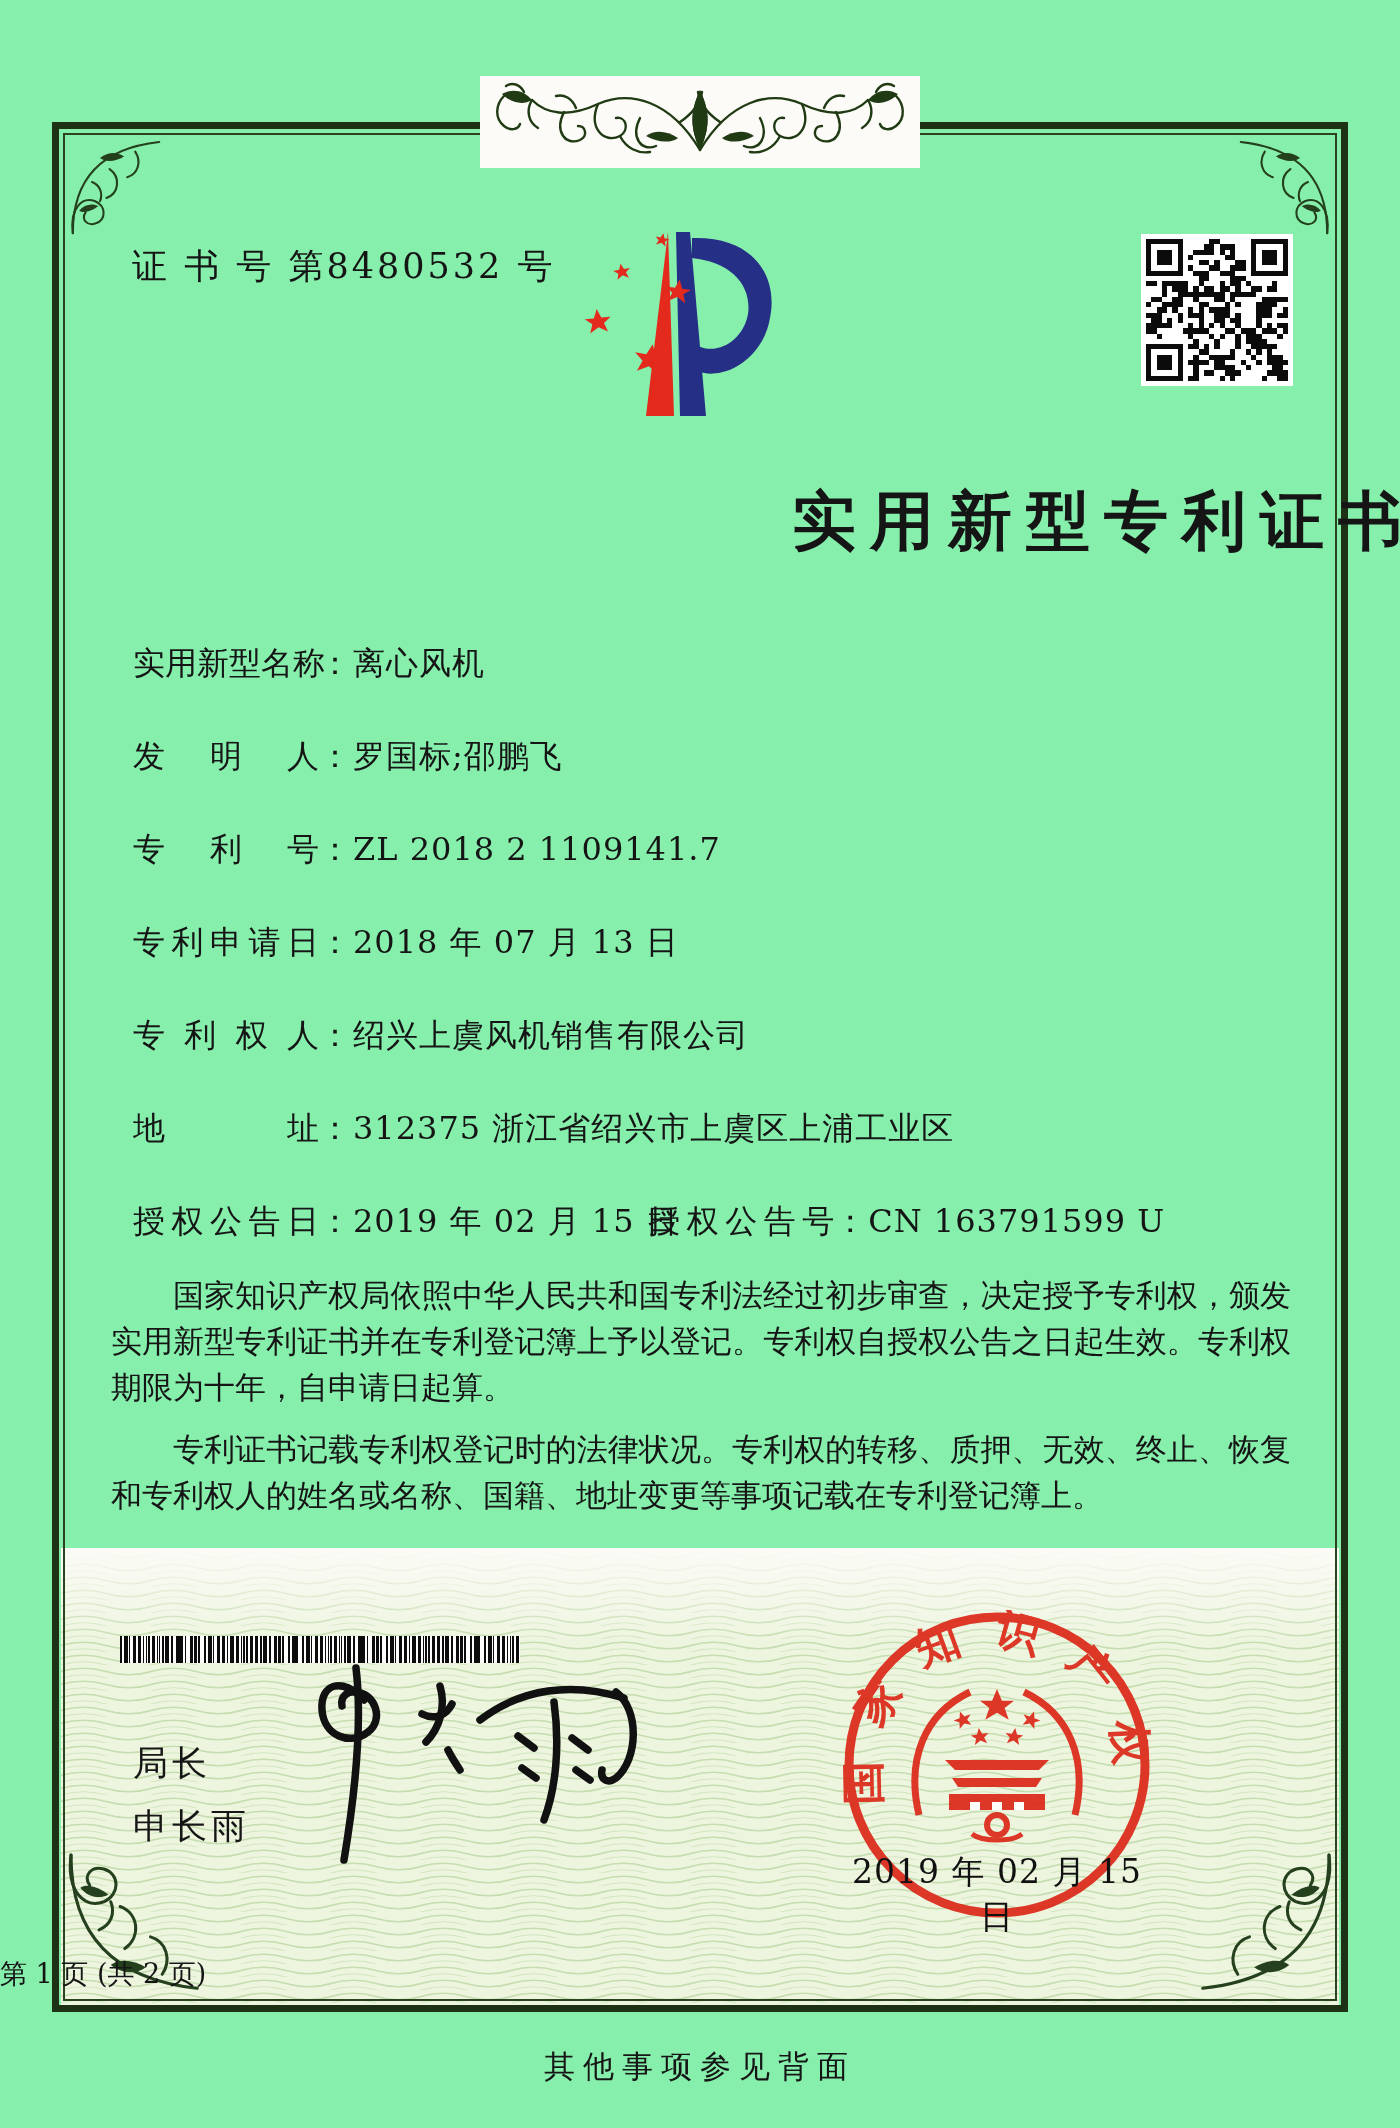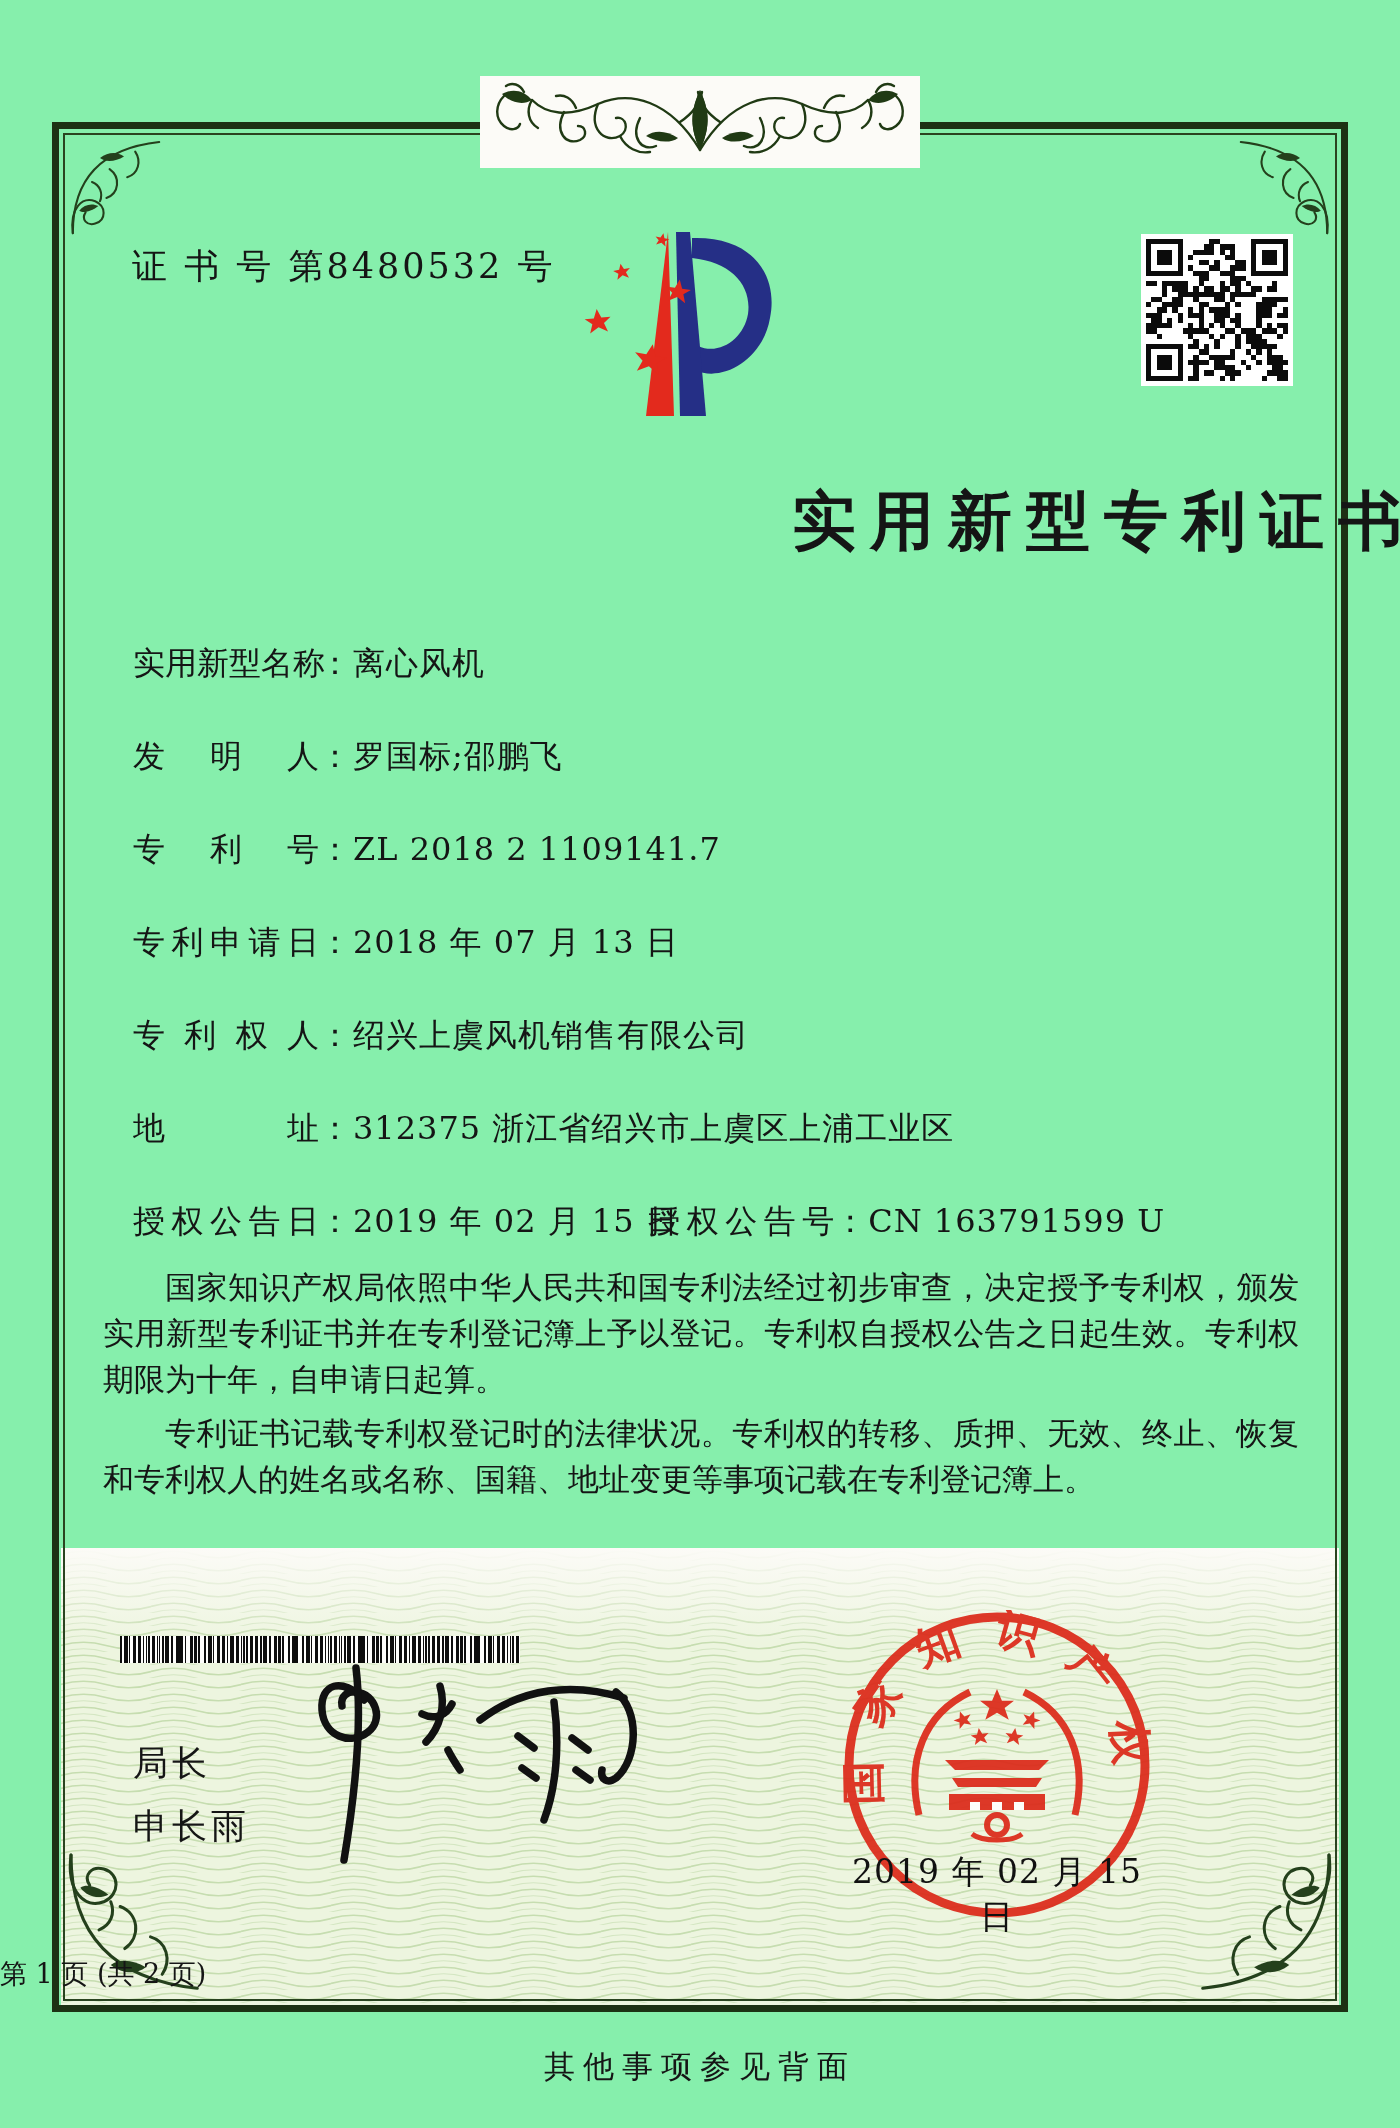--- a/index.html
+++ b/index.html
@@ -41,21 +41,21 @@
     display:inline-block; width:186px; vertical-align:top;
     text-align:justify; text-align-last:justify; text-justify:inter-character;
   }
   .fcolon{display:inline-block; width:34px;}
   .fvalue{letter-spacing:1px;}
   .gpair{display:inline-block;}
   .gpair.first{width:505px;}
   
   .bodytext{position:absolute; left:95px; top:1256px; width:1212px; z-index:4;
     font-size:31px; line-height:46px; text-align:justify;}
-  .bodytext p{margin:8px; text-indent:2em;}
+  .bodytext p{margin:16px; text-indent:2em;}
   
   .barcode{
     position:absolute; left:120px; top:1636px; width:400px; height:27px; z-index:4;
     background-image:
       repeating-linear-gradient(90deg,#0c0c0c 0 2px,rgba(0,0,0,0) 2px 4px,#0c0c0c 4px 7px,rgba(0,0,0,0) 7px 9px,#0c0c0c 9px 10px,rgba(0,0,0,0) 10px 14px),
       repeating-linear-gradient(90deg,#0c0c0c 0 1px,rgba(0,0,0,0) 1px 6px,#0c0c0c 6px 8px,rgba(0,0,0,0) 8px 13px);
     background-color:#fdfdfb;
   }
   .director{position:absolute; left:133px; top:1740px; z-index:4; font-size:35px; letter-spacing:4px;}
   .director .name{margin-top:16px;}

